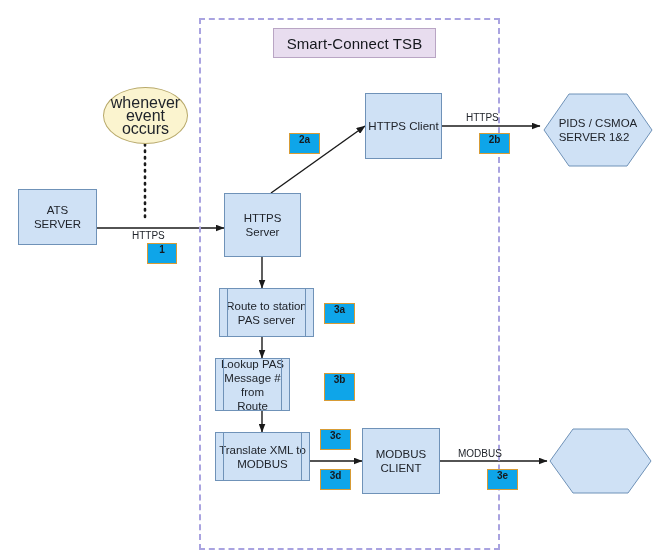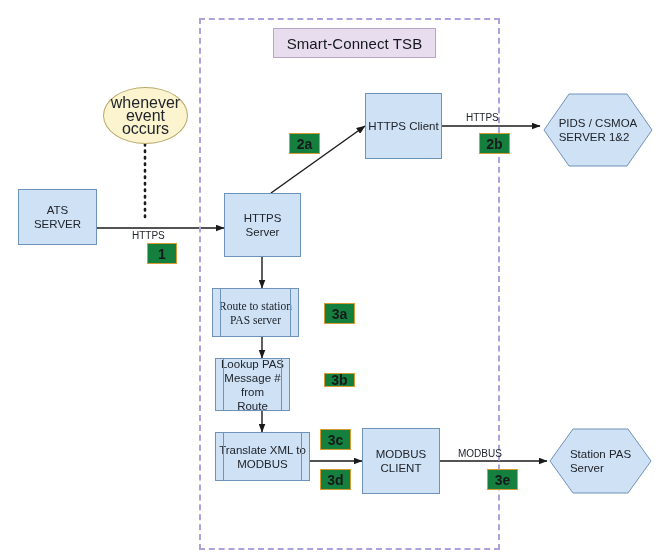--- a/index.html
+++ b/index.html
@@ -111,26 +111,26 @@
     text-align: center;
     font-size: 16px;
     line-height: 13px;
     color: #20242b;
   }
 
   
   .badge {
     position: absolute;
     box-sizing: border-box;
-    background: #15803d;
+    background: #0ea5e9;
     border: 1px solid #d79b35;
     display: flex;
-    align-items: center;
-    justify-content: center;
-    font-size: 14px;
+    align-items: flex-start;
+    justify-content: center;
+    font-size: 10px;
     font-weight: bold;
     color: #16191d;
   }
 
   
   .edge-label {
     position: absolute;
     font-size: 10px;
     color: #20242b;
     white-space: nowrap;
@@ -200,21 +200,21 @@
     <span>HTTPS Server</span>
   </div>
 
   <div class="hexnode" style="left:544px; top:94px; width:108px; height:72px;">
     <div class="hex-label">
       <div>PIDS / CSMOA</div>
       <div>SERVER 1&amp;2</div>
     </div>
   </div>
 
-  <div class="node predefined" style="left:212px; top:288px; width:87px; height:49px;font-family:Liberation Serif, serif;">
+  <div class="node predefined" style="left:219px; top:288px; width:95px; height:49px;">
     <div>
       <div>Route to station</div>
       <div>PAS server</div>
     </div>
   </div>
 
   <div class="node predefined" style="left:215px; top:358px; width:75px; height:53px;">
     <div>
       <div>Lookup PAS</div>
       <div>Message # from</div>
@@ -229,26 +229,20 @@
     </div>
   </div>
 
   <div class="node" style="left:362px; top:428px; width:78px; height:66px;">
     <div>
       <div>MODBUS</div>
       <div>CLIENT</div>
     </div>
   </div>
 
-  <div class="hexnode" style="left:550px; top:429px; width:101px; height:64px;">
-    <div class="hex-label">
-      <div>Station PAS</div>
-      <div>Server</div>
-    </div>
-  </div>
 
   <div class="edge-label" style="left:132px; top:230px;">
     <span>HTTPS</span>
   </div>
 
   <div class="edge-label" style="left:466px; top:112px;">
     <span>HTTPS</span>
   </div>
 
   <div class="edge-label" style="left:458px; top:448px;">
@@ -264,21 +258,21 @@
   </div>
 
   <div class="badge" style="left:479px; top:133px; width:31px; height:21px;">
     <span>2b</span>
   </div>
 
   <div class="badge" style="left:324px; top:303px; width:31px; height:21px;">
     <span>3a</span>
   </div>
 
-  <div class="badge" style="left:324px; top:373px; width:31px; height:14px;">
+  <div class="badge" style="left:324px; top:373px; width:31px; height:28px;">
     <span>3b</span>
   </div>
 
   <div class="badge" style="left:320px; top:429px; width:31px; height:21px;">
     <span>3c</span>
   </div>
 
   <div class="badge" style="left:320px; top:469px; width:31px; height:21px;">
     <span>3d</span>
   </div>

